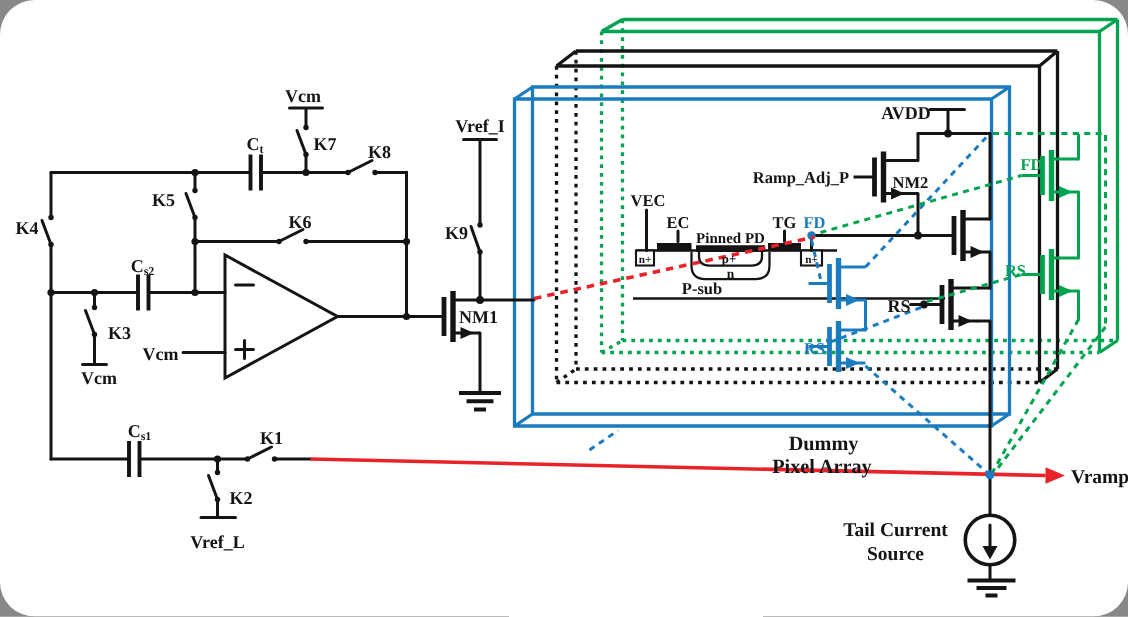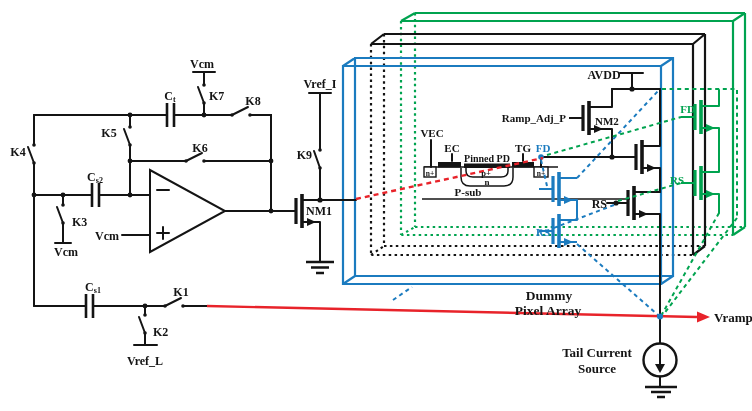--- a/index.html
+++ b/index.html
@@ -1,19 +1,19 @@
 <!DOCTYPE html>
 <html><head>
 <meta charset="utf-8">
 <style>
   :root{
     --black:#141414; --red:#e8232a; --blue:#1b7bbf; --green:#00a34f; --bg:#ffffff;
   }
   html,body{margin:0;padding:0;background:#888;}
-  .stage{width:752px;height:411px;background:var(--bg);position:relative;overflow:hidden;}
+  .stage{width:752px;height:411px;background:var(--bg);position:relative;overflow:hidden;border-radius:23px;}
   svg{display:block}
   .w{stroke:var(--black);stroke-width:2;fill:none;stroke-linecap:round;}
   .wt{stroke:var(--black);stroke-width:2.6;fill:none;}
   .dotn{fill:var(--black);stroke:none;}
   .bbox{stroke:var(--blue);stroke-width:2.2;fill:none;}
   .kbox{stroke:var(--black);stroke-width:2.2;fill:none;}
   .gbox{stroke:var(--green);stroke-width:2.2;fill:none;}
   .dsh{stroke-dasharray:2.5 3.4;stroke-linecap:butt;}
   .cdsh{stroke-dasharray:4 3.6;stroke-linecap:butt;stroke-width:2;fill:none;}
   .blue{color:var(--blue);stroke:var(--blue);}

